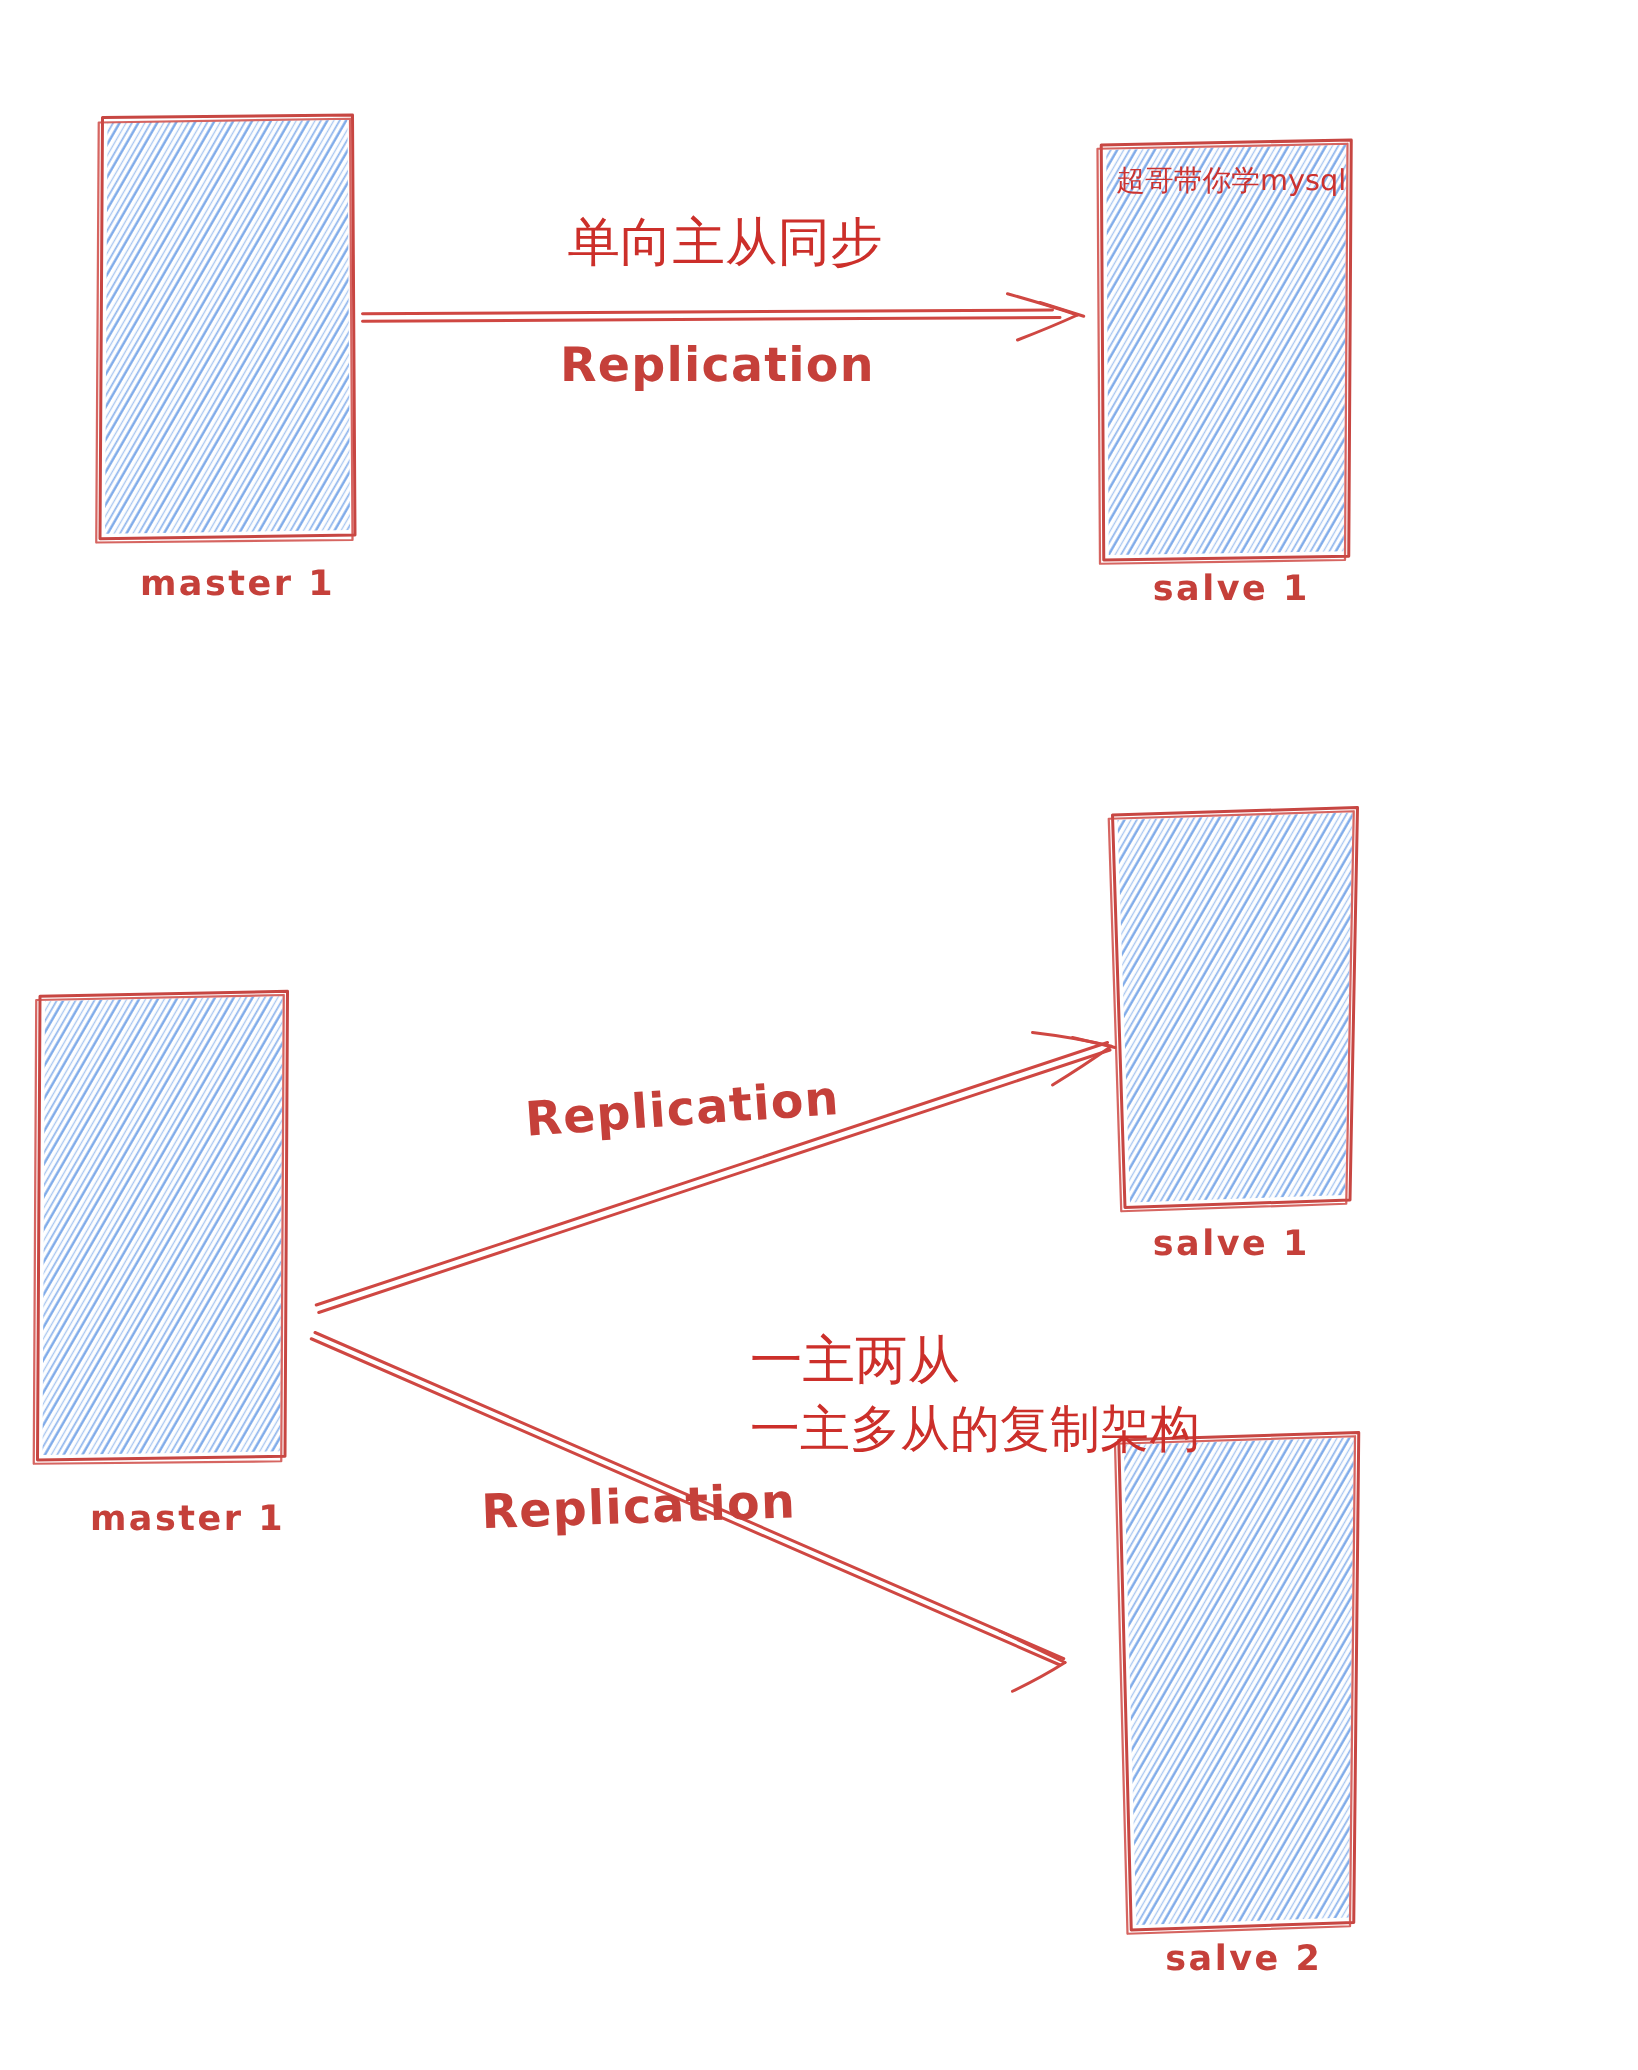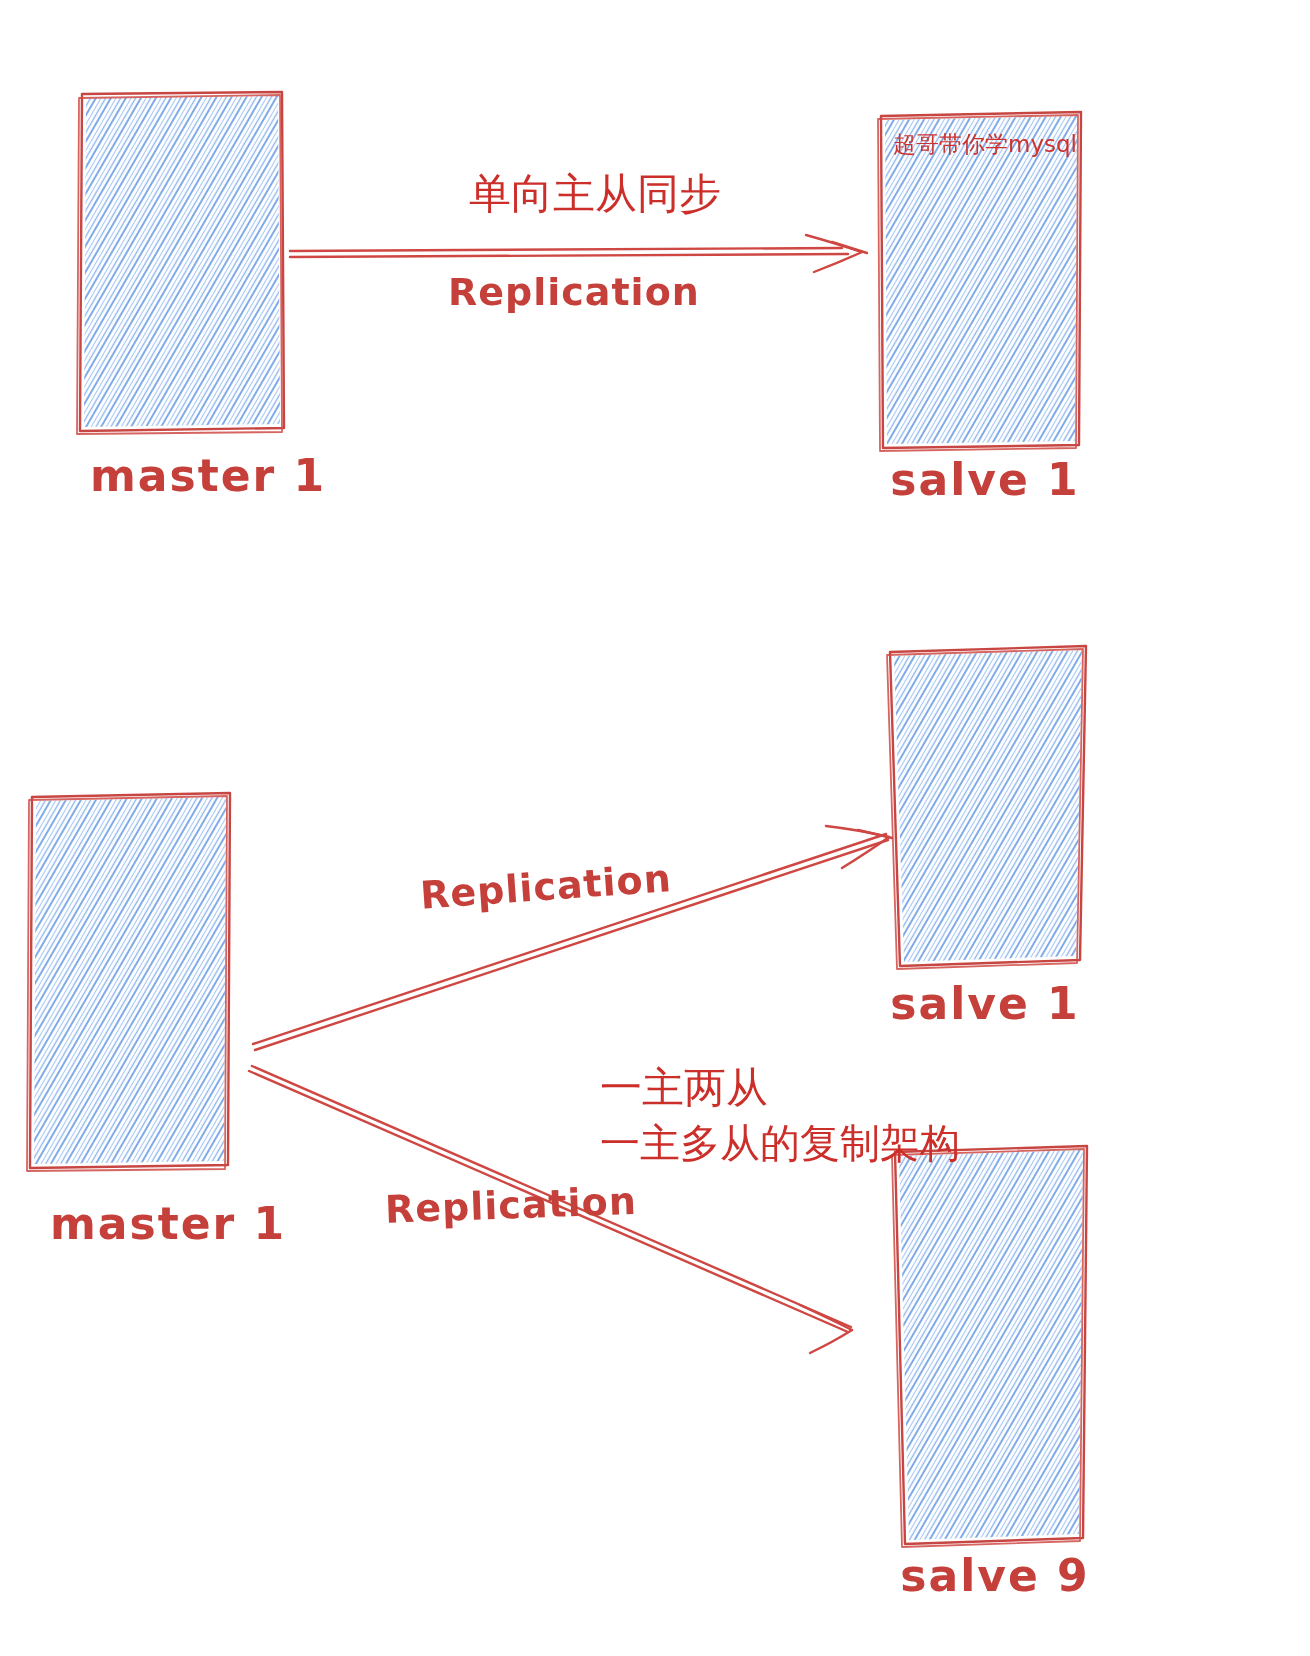--- a/index.html
+++ b/index.html
@@ -3,28 +3,28 @@
 <meta charset="utf-8">
 <style>
   html,body{margin:0;padding:0;background:#ffffff;}
   .canvas{
     position:relative;width:1310px;height:1656px;background:#ffffff;
     font-family:"DejaVu Sans", sans-serif;overflow:hidden;
   }
   .canvas svg{position:absolute;left:0;top:0;}
   .label{
     position:absolute;color:#c5403a;font-weight:600;text-align:center;
-    font-size:44px;letter-spacing:2px;white-space:nowrap;
+    font-size:28px;letter-spacing:2px;white-space:nowrap;
     font-family:"DejaVu Sans", sans-serif;
   }
   .cjk{
     position:absolute;color:#cc2f2a;font-weight:500;white-space:nowrap;
     font-family:"DejaVu Sans", sans-serif;
   }
-  .title-cn{left:445px;top:166px;width:300px;font-size:42px;text-align:center;}
+  .title-cn{left:430px;top:166px;width:300px;font-size:42px;text-align:center;}
   .repl-top{left:448px;top:270px;width:250px;}
   .watermark{left:893px;top:129px;width:148px;font-size:23px;font-weight:500;
     color:#cc3230;text-align:left;letter-spacing:0;}
   .master1-top{left:90px;top:450px;width:200px;}
   .salve1-top{left:885px;top:454px;width:200px;}
   .repl-mid{left:420px;top:866px;width:220px;transform:rotate(-4deg);}
   .caption1{left:600px;top:1060px;font-size:42px;text-align:center;}
   .caption2{left:600px;top:1116px;font-size:40px;font-family:Liberation Mono, monospace;}
   .master1-bot{left:50px;top:1198px;width:200px;}
   .salve1-bot{left:885px;top:978px;width:200px;}
@@ -121,15 +121,15 @@
   <div class="cjk caption1">一主两从</div>
 
   <div class="cjk caption2">一主多从的复制架构</div>
 
   <div class="label master1-bot">master 1</div>
 
   <div class="label salve1-bot">salve 1</div>
 
   <div class="label repl repl-bot">Replication</div>
 
-  <div class="label salve2-bot">salve 9</div>
+  <div class="label salve2-bot">salve 2</div>
 
 </div>
 
 </body></html>

